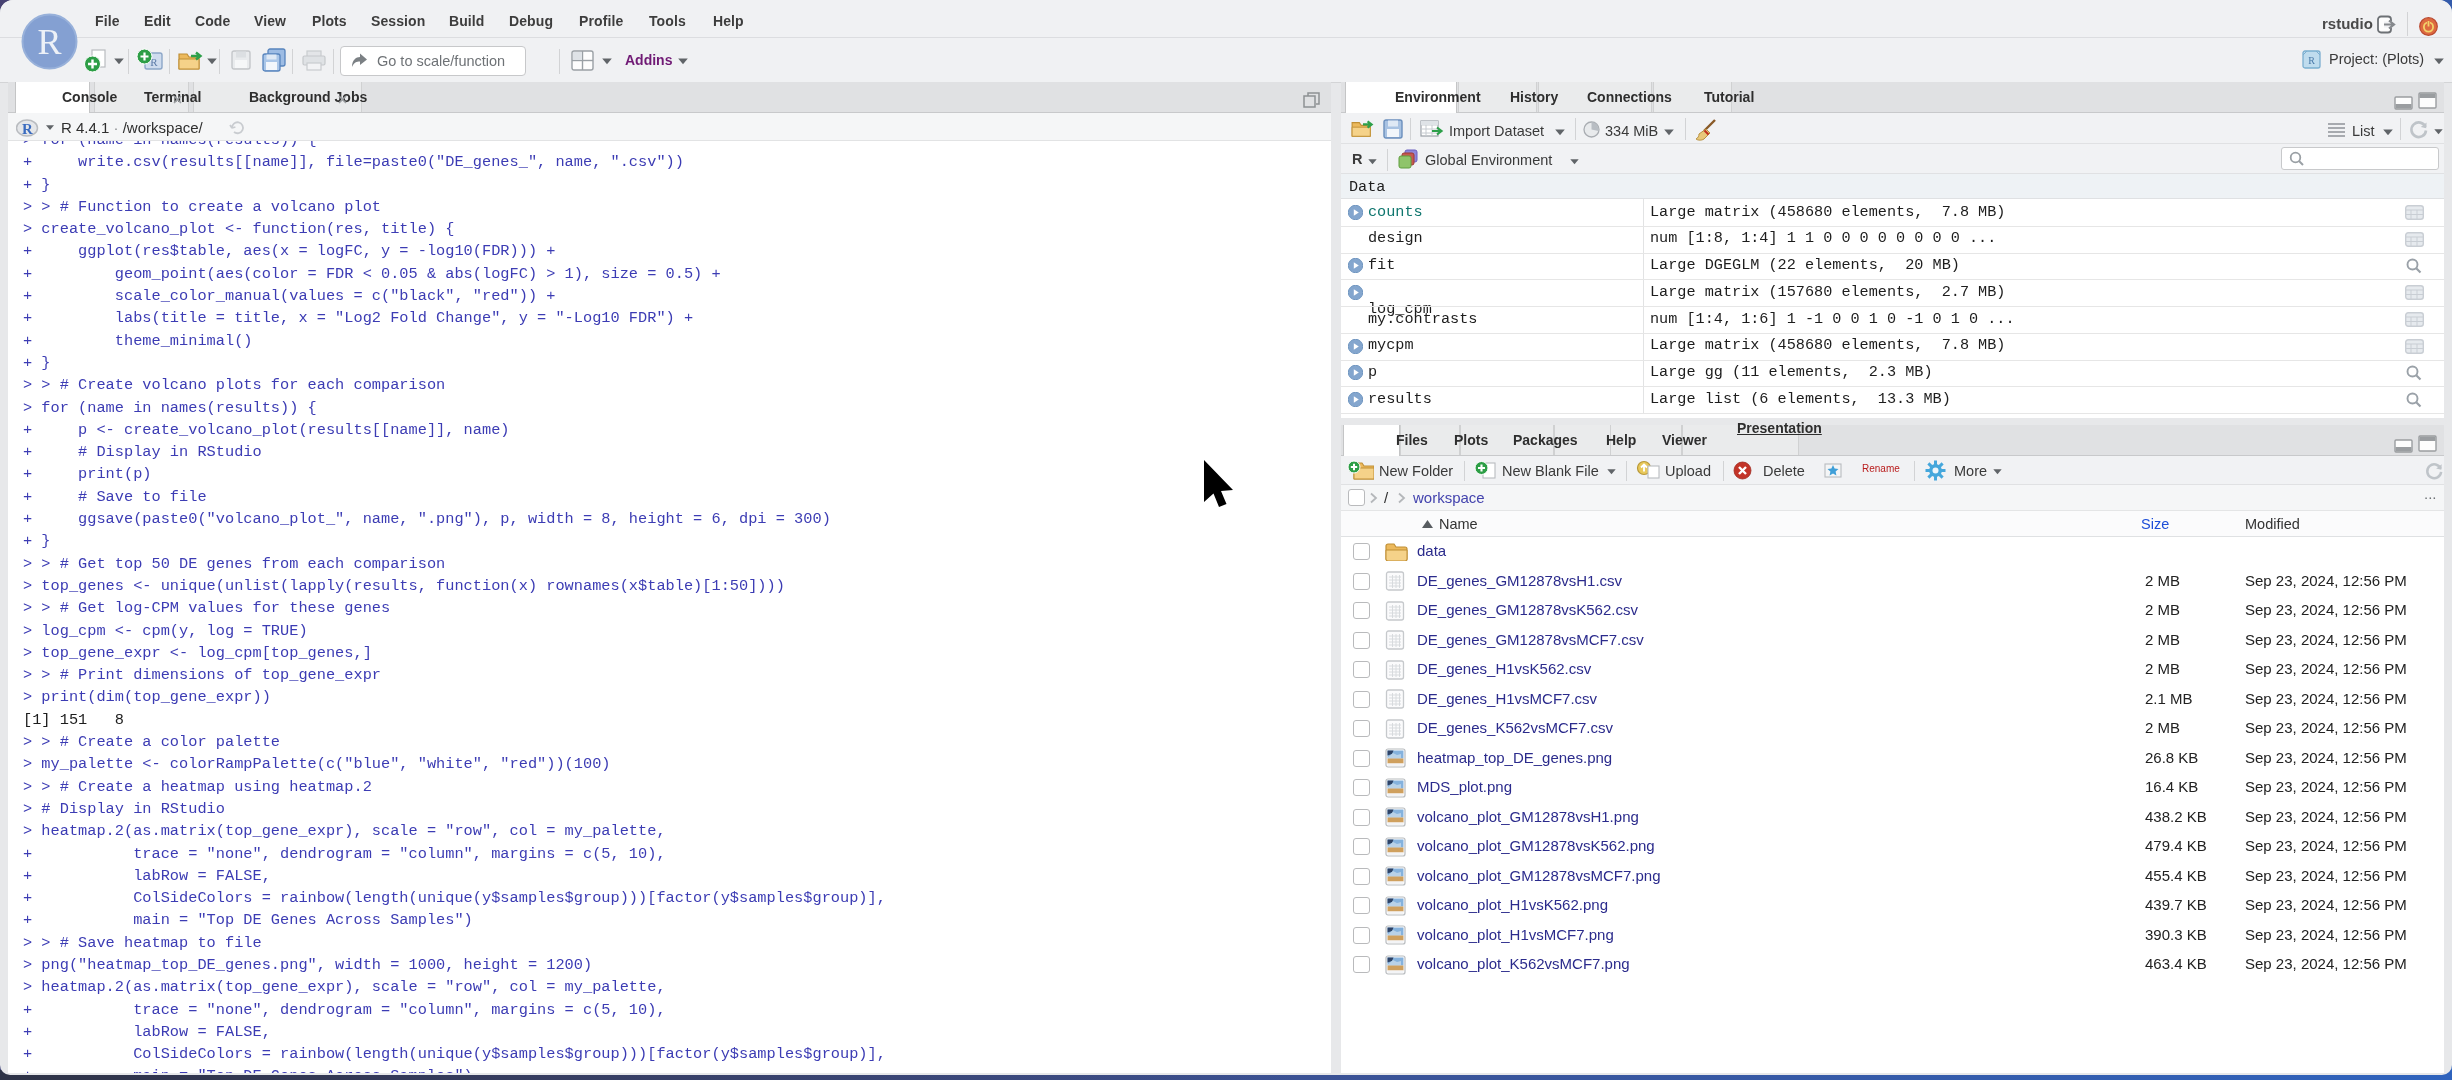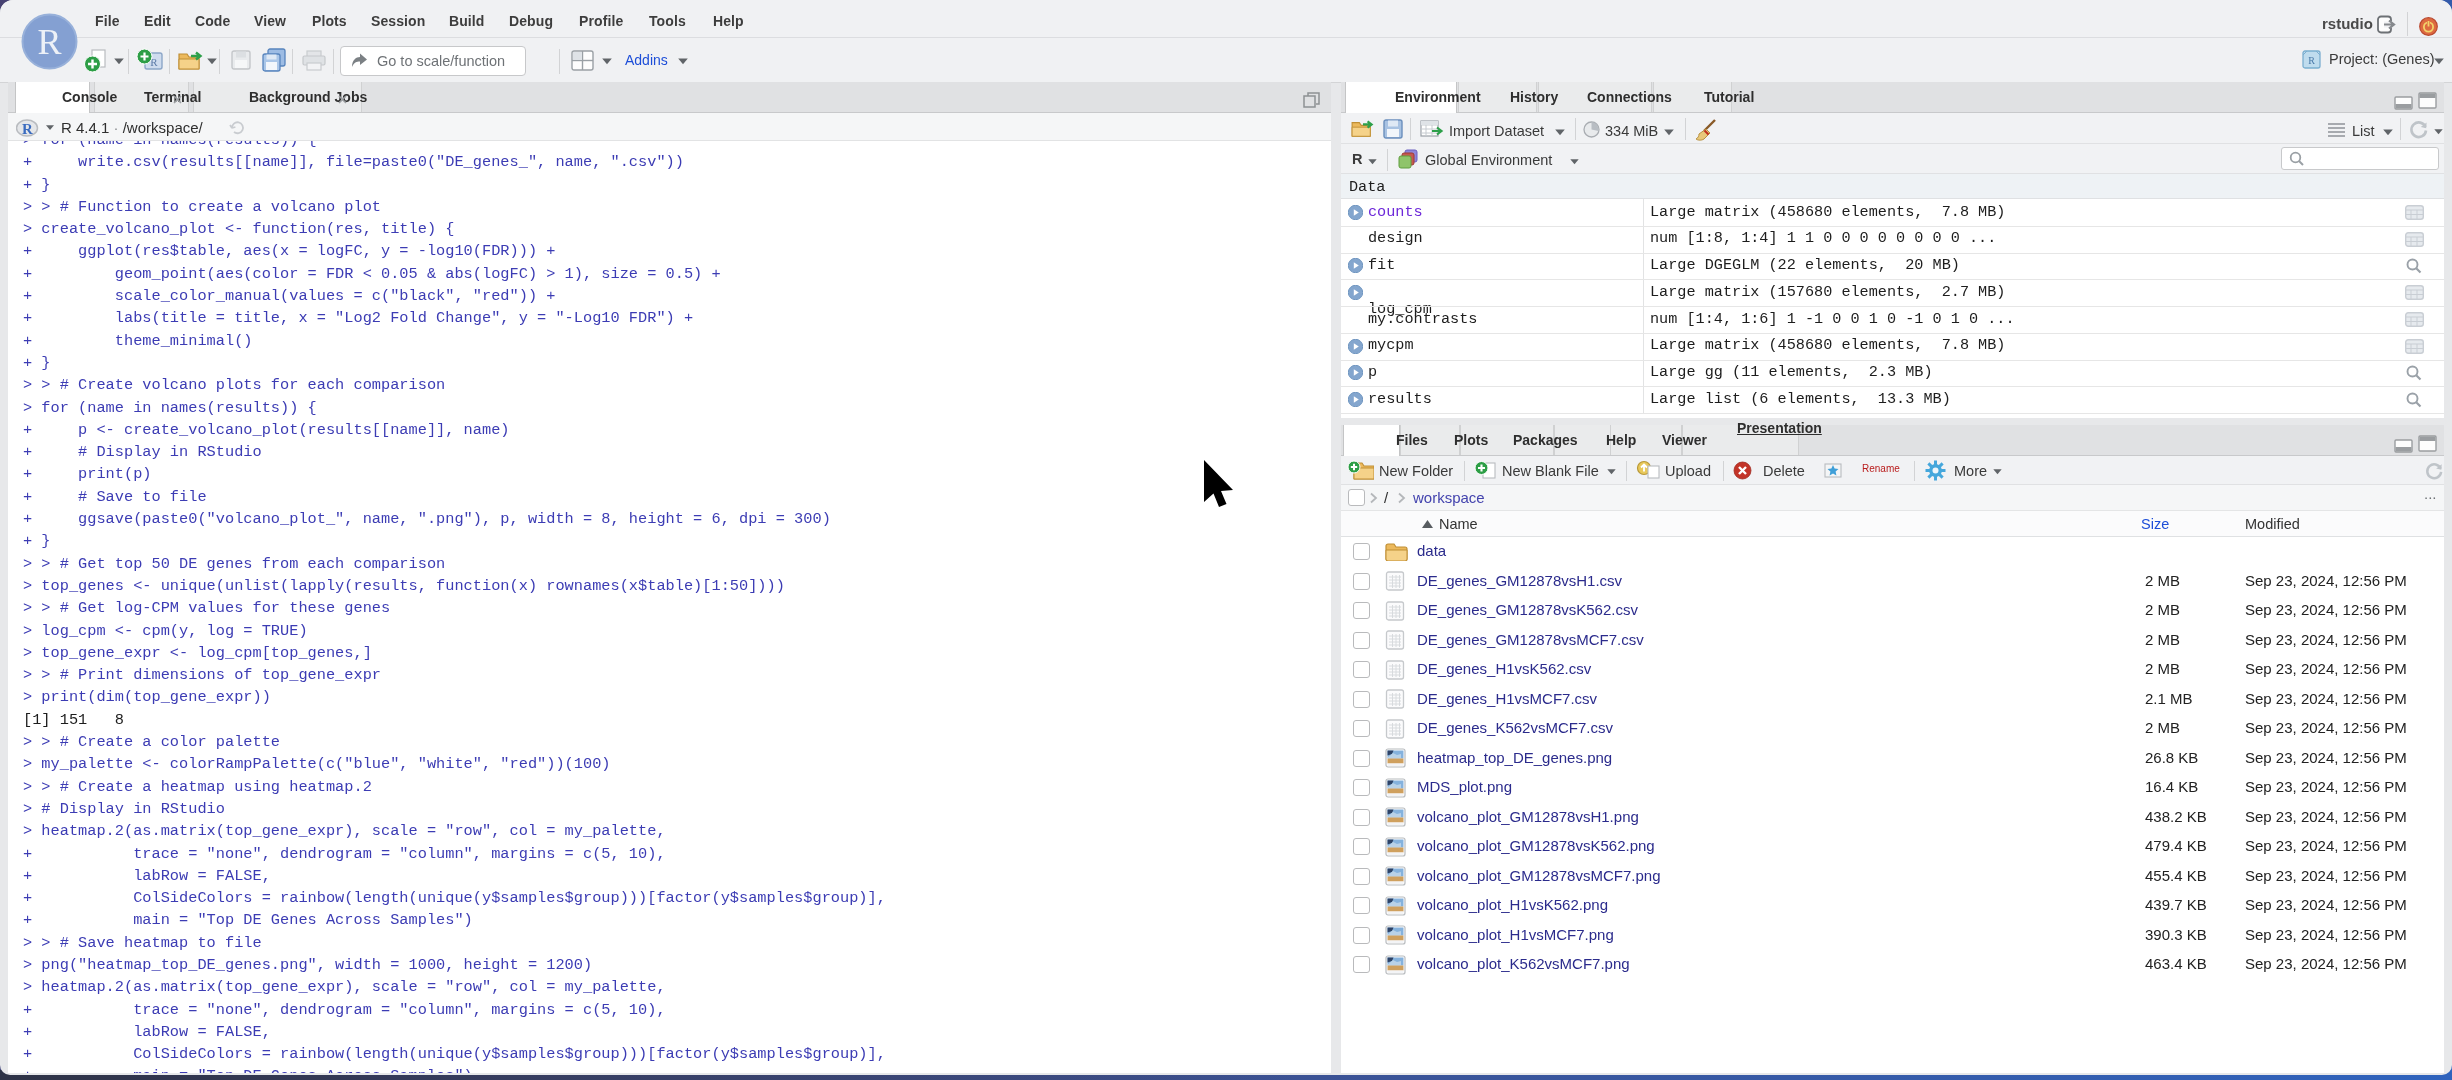--- a/index.html
+++ b/index.html
@@ -120,31 +120,31 @@
 
 <svg class="abs" style="left:571px;top:50px;" width="23" height="21" viewBox="0 0 23 21">
   <rect x="1" y="1" width="21" height="19" rx="2" fill="#fdfdfd" stroke="#9aa0a5" stroke-width="1.4"></rect>
   <line x1="11.5" y1="1" x2="11.5" y2="20" stroke="#9aa0a5" stroke-width="1.4"></line>
   <line x1="1" y1="10.5" x2="22" y2="10.5" stroke="#9aa0a5" stroke-width="1.4"></line>
   <rect x="2" y="2" width="9" height="8" fill="#dfe3e7"></rect>
 </svg>
 <svg class="abs" style="left:601px;top:57px;" width="12" height="8" viewBox="0 0 12 8">
       <path d="M1.2 1.5 h9.6 L6 7.2 Z" fill="#606468"></path>
     </svg>
-<span class="t" style="left:625px;top:52px;font-size:14px;font-weight:400;color:#1d4ed8;">Addins</span>
+<span class="t" style="left:625px;top:52px;font-size:14px;font-weight:700;color:#701a75;">Addins</span>
 <svg class="abs" style="left:677px;top:57px;" width="12" height="8" viewBox="0 0 12 8">
       <path d="M1.2 1.5 h9.6 L6 7.2 Z" fill="#606468"></path>
     </svg>
 
 <svg class="abs" style="left:2301px;top:49px;" width="21" height="21" viewBox="0 0 21 21">
   <rect x="2" y="2" width="17" height="17" rx="2" fill="#bfdcee" stroke="#7aaed0" stroke-width="1.3"></rect>
   <path d="M2 6 l4 -4 M19 6 l-4 -4" stroke="#7aaed0" stroke-width="1"></path>
   <text x="10.5" y="15" font-size="10" fill="#4879a8" text-anchor="middle" font-family="Liberation Serif,serif">R</text>
 </svg>
-<span class="t" style="left:2329px;top:51px;font-size:14.5px;color:#3a3a3a;">Project: (Genes)</span>
+<span class="t" style="left:2329px;top:51px;font-size:14.5px;color:#3a3a3a;">Project: (Plots)</span>
 <svg class="abs" style="left:2433px;top:57px;" width="12" height="8" viewBox="0 0 12 8">
       <path d="M1.2 1.5 h9.6 L6 7.2 Z" fill="#606468"></path>
     </svg>
 
 <div class="tabstrip" style="left:8px;top:82px;width:1323px;height:31px;box-sizing:border-box;"></div>
 <div class="tab active" style="top:82px;left:15px;width:73px;"></div>
 <div class="tab" style="top:82px;left:94px;width:93px;"></div>
 <div class="tab" style="top:82px;left:193px;width:167px;"></div>
 <span class="tablab" style="left:21px;top:89px;">Console</span>
 <span class="tablab" style="left:103px;top:89px;">Terminal</span>
@@ -313,21 +313,21 @@
 </svg>
 
 <div class="abs" style="left:1341px;top:174px;width:1103px;height:244px;background:#fff;"></div>
 <div class="abs" style="left:1341px;top:174px;width:1103px;height:25px;background:#eef2f5;border-bottom:1px solid #dfe1e3;box-sizing:border-box;"></div>
 <span class="t mono" style="left:1349px;top:178px;font-size:15.2px;color:#1d1d1d;">Data</span>
 <div class="abs" style="left:1643px;top:199px;width:1px;height:214px;background:#e2e3e4;"></div>
 <svg class="abs" style="left:1348px;top:204.9px;" width="15" height="15" viewBox="0 0 15 15">
       <circle cx="7.5" cy="7.5" r="7.2" fill="#84a6ce" stroke="#7096c0" stroke-width="1"></circle>
       <path d="M5.8 4.2 L10.8 7.5 L5.8 10.8 Z" fill="#fff"></path>
     </svg>
-<span class="t mono" style="left:1368px;top:202.7px;font-size:15.2px;color:#6d28d9;">counts</span>
+<span class="t mono" style="left:1368px;top:202.7px;font-size:15.2px;color:#0f766e;">counts</span>
 <span class="t mono" style="left:1650px;top:202.7px;font-size:15.2px;color:#1d1d1d;">Large matrix (458680 elements,  7.8 MB)</span>
 <svg class="abs" style="left:2405px;top:204.9px;" width="19" height="15" viewBox="0 0 19 15">
       <rect x="0.7" y="0.7" width="17.6" height="13.6" rx="2.5" fill="#e6eaee" stroke="#c9ced4" stroke-width="1.4"></rect>
       <path d="M1 5 h17 M6 5 v9 M12 5 v9 M1 9.5 h17" stroke="#c9ced4" stroke-width="1"></path>
     </svg>
 <div class="row-sep" style="left:1341px;top:225.8px;width:1103px;"></div>
 <span class="t mono" style="left:1368px;top:229.4px;font-size:15.2px;color:#1d1d1d;">design</span>
 <span class="t mono" style="left:1650px;top:229.4px;font-size:15.2px;color:#1d1d1d;">num [1:8, 1:4] 1 1 0 0 0 0 0 0 0 0 ...</span>
 <svg class="abs" style="left:2405px;top:231.6px;" width="19" height="15" viewBox="0 0 19 15">
       <rect x="0.7" y="0.7" width="17.6" height="13.6" rx="2.5" fill="#e6eaee" stroke="#c9ced4" stroke-width="1.4"></rect>

